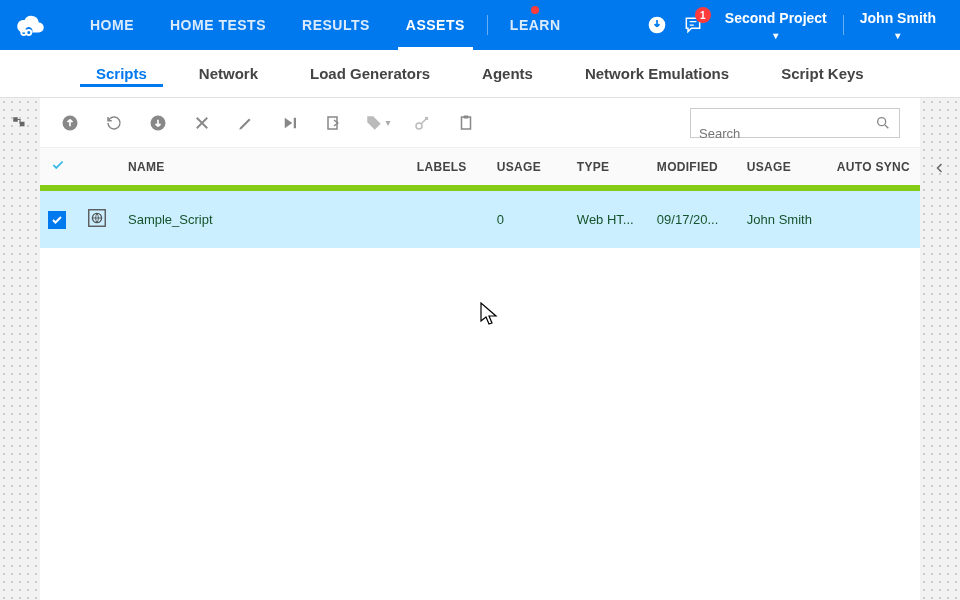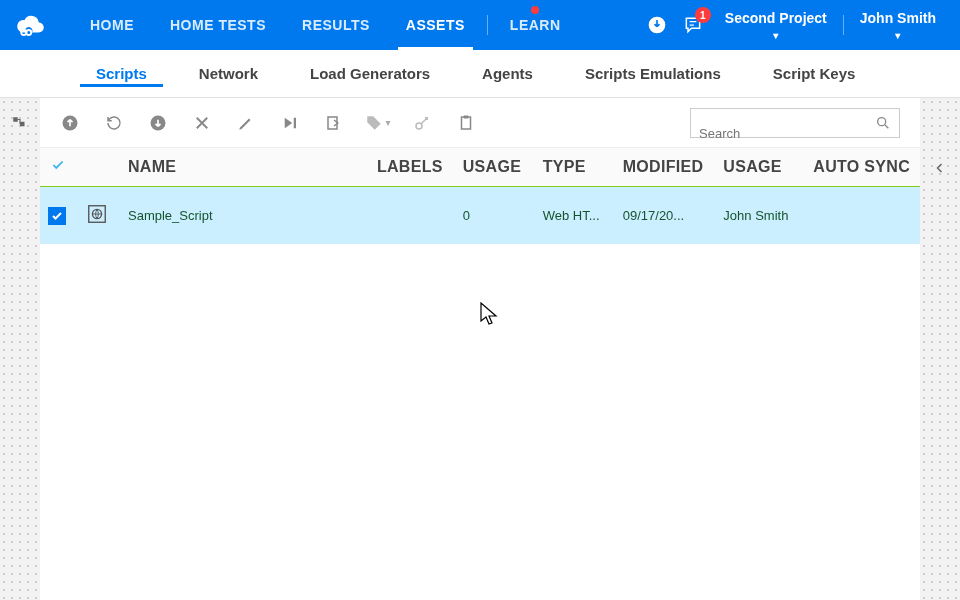--- a/index.html
+++ b/index.html
@@ -43,21 +43,21 @@
     .tool-dropdown { display: flex; align-items: center; }
     .search-wrap { margin-left: auto; width: 210px; height: 30px; border: 1px solid #ccc; display: flex; align-items: center; padding: 0 8px; background: #fff; }
     .search-wrap input { flex: 1; border: none; outline: none; font-size: 13px; color: #333; background: transparent; margin-top: 21px; }
     .search-wrap svg { fill: #888; }
     
     
     .table-area { position: relative; }
     .collapse-btn { position: absolute; right: -30px; top: 10px; width: 20px; height: 20px; cursor: pointer; display:flex;align-items:center;justify-content:center;}
     .collapse-btn svg{fill:#666;}
     .table { width: 100%; border-collapse: collapse; font-size: 13px; }
-    .table th { text-align: left; font-weight: 700; color: #444; padding: 10px 10px; border-bottom: 1px solid #84cc16; letter-spacing: 0.3px; background: #fafafa; font-size: 16px; white-space: nowrap; }
+    .table th { text-align: left; font-weight: 700; color: #444; padding: 10px 10px; border-bottom: 6px solid #84cc16; letter-spacing: 0.3px; background: #fafafa; font-size: 12px; white-space: nowrap; }
     .table th.check-col { width: 36px; text-align: center; }
     .table th.check-col svg { fill: #35b6e6; }
     .table td { padding: 16px 10px; white-space: nowrap; overflow: hidden; text-overflow: ellipsis; color: #14532d; }
     .row-sel { background: #ccefff; }
     .row-sel td:first-child { padding-left: 8px; }
     .chk { width: 18px; height: 18px; background: #0079ef; display: inline-flex; align-items: center; justify-content: center; }
     .chk svg { fill: #fff; }
     
     .col-labels { width: 80px; }
     .col-usage { width: 80px; }
@@ -115,21 +115,21 @@
       <span class="chev">▾</span>
     </div>
   </div>
 </div>
 
 <div class="subnav">
   <div class="subnav-item active">Scripts</div>
   <div class="subnav-item">Network</div>
   <div class="subnav-item">Load Generators</div>
   <div class="subnav-item">Agents</div>
-  <div class="subnav-item">Scripts Emulations</div>
+  <div class="subnav-item">Network Emulations</div>
   <div class="subnav-item">Script Keys</div>
 </div>
 
 <div class="workspace dotted-bg">
   <div class="side-rail">
     <div class="rail-btn">
       <svg width="18" height="18" viewBox="0 0 24 24">
           <rect x="3" y="3" width="6" height="6"></rect>
           <rect x="12" y="9" width="6" height="6"></rect>
           <path d="M9 6h3v6" stroke="#666" stroke-width="1.5" fill="none"></path>

